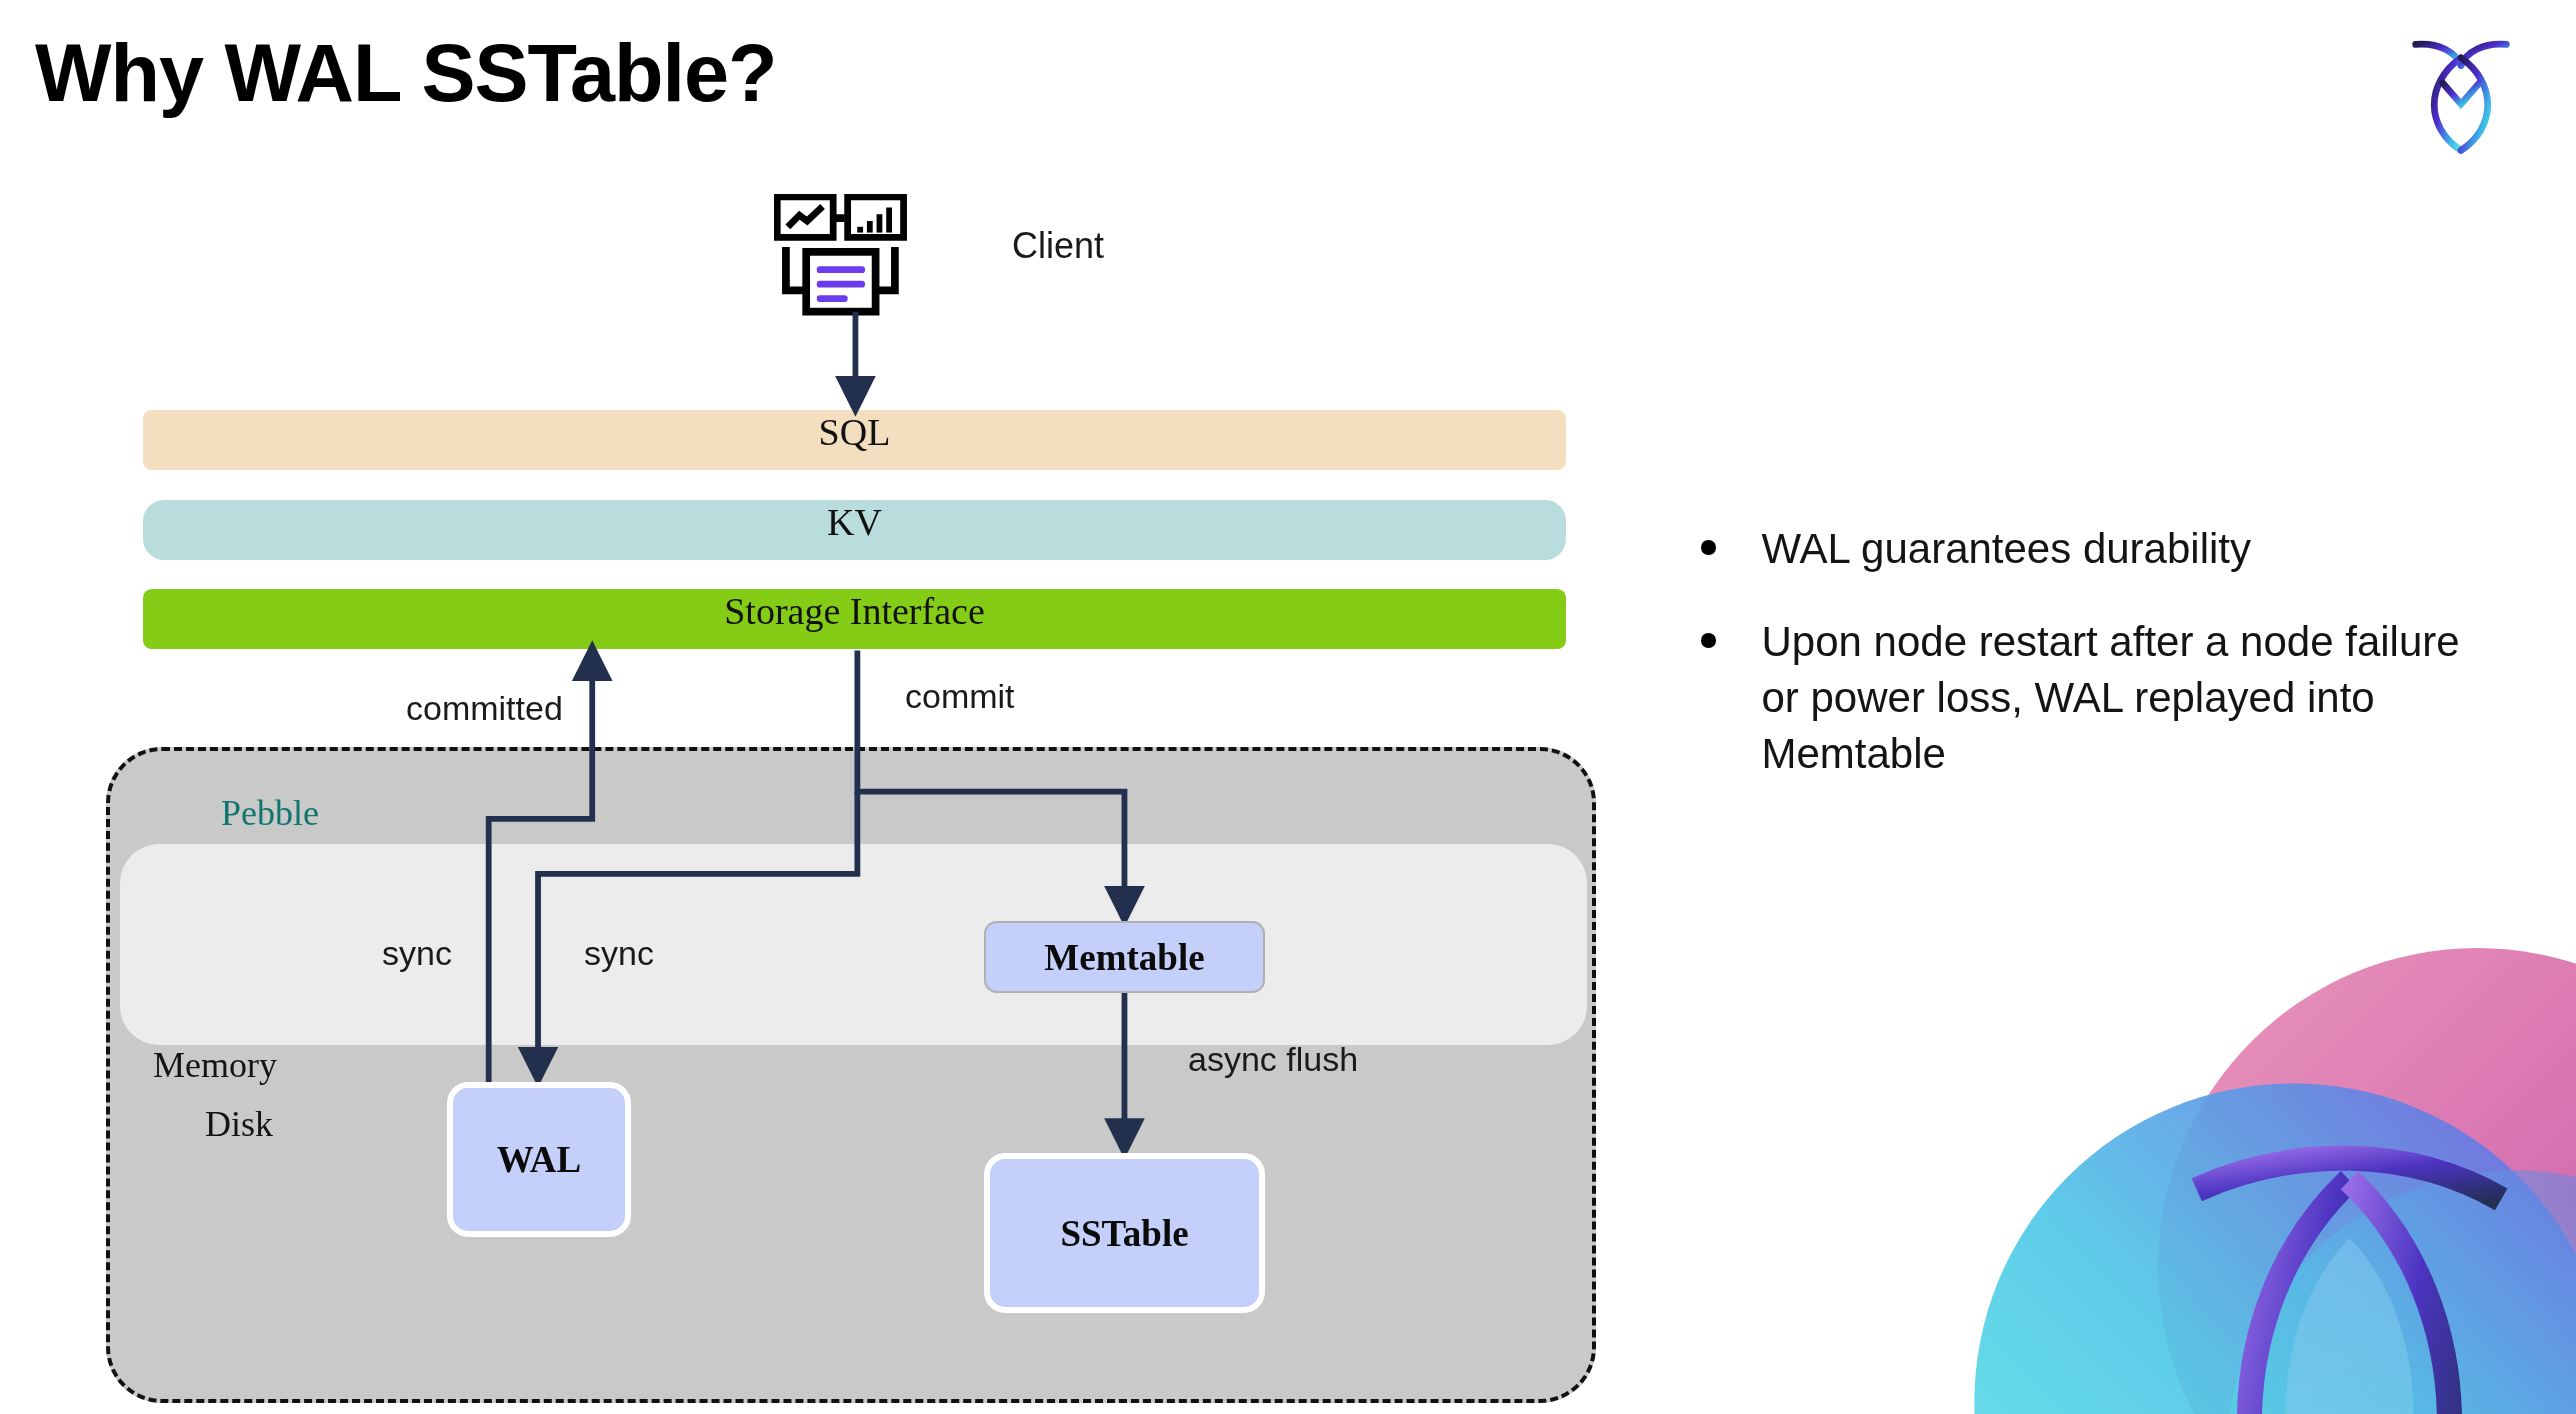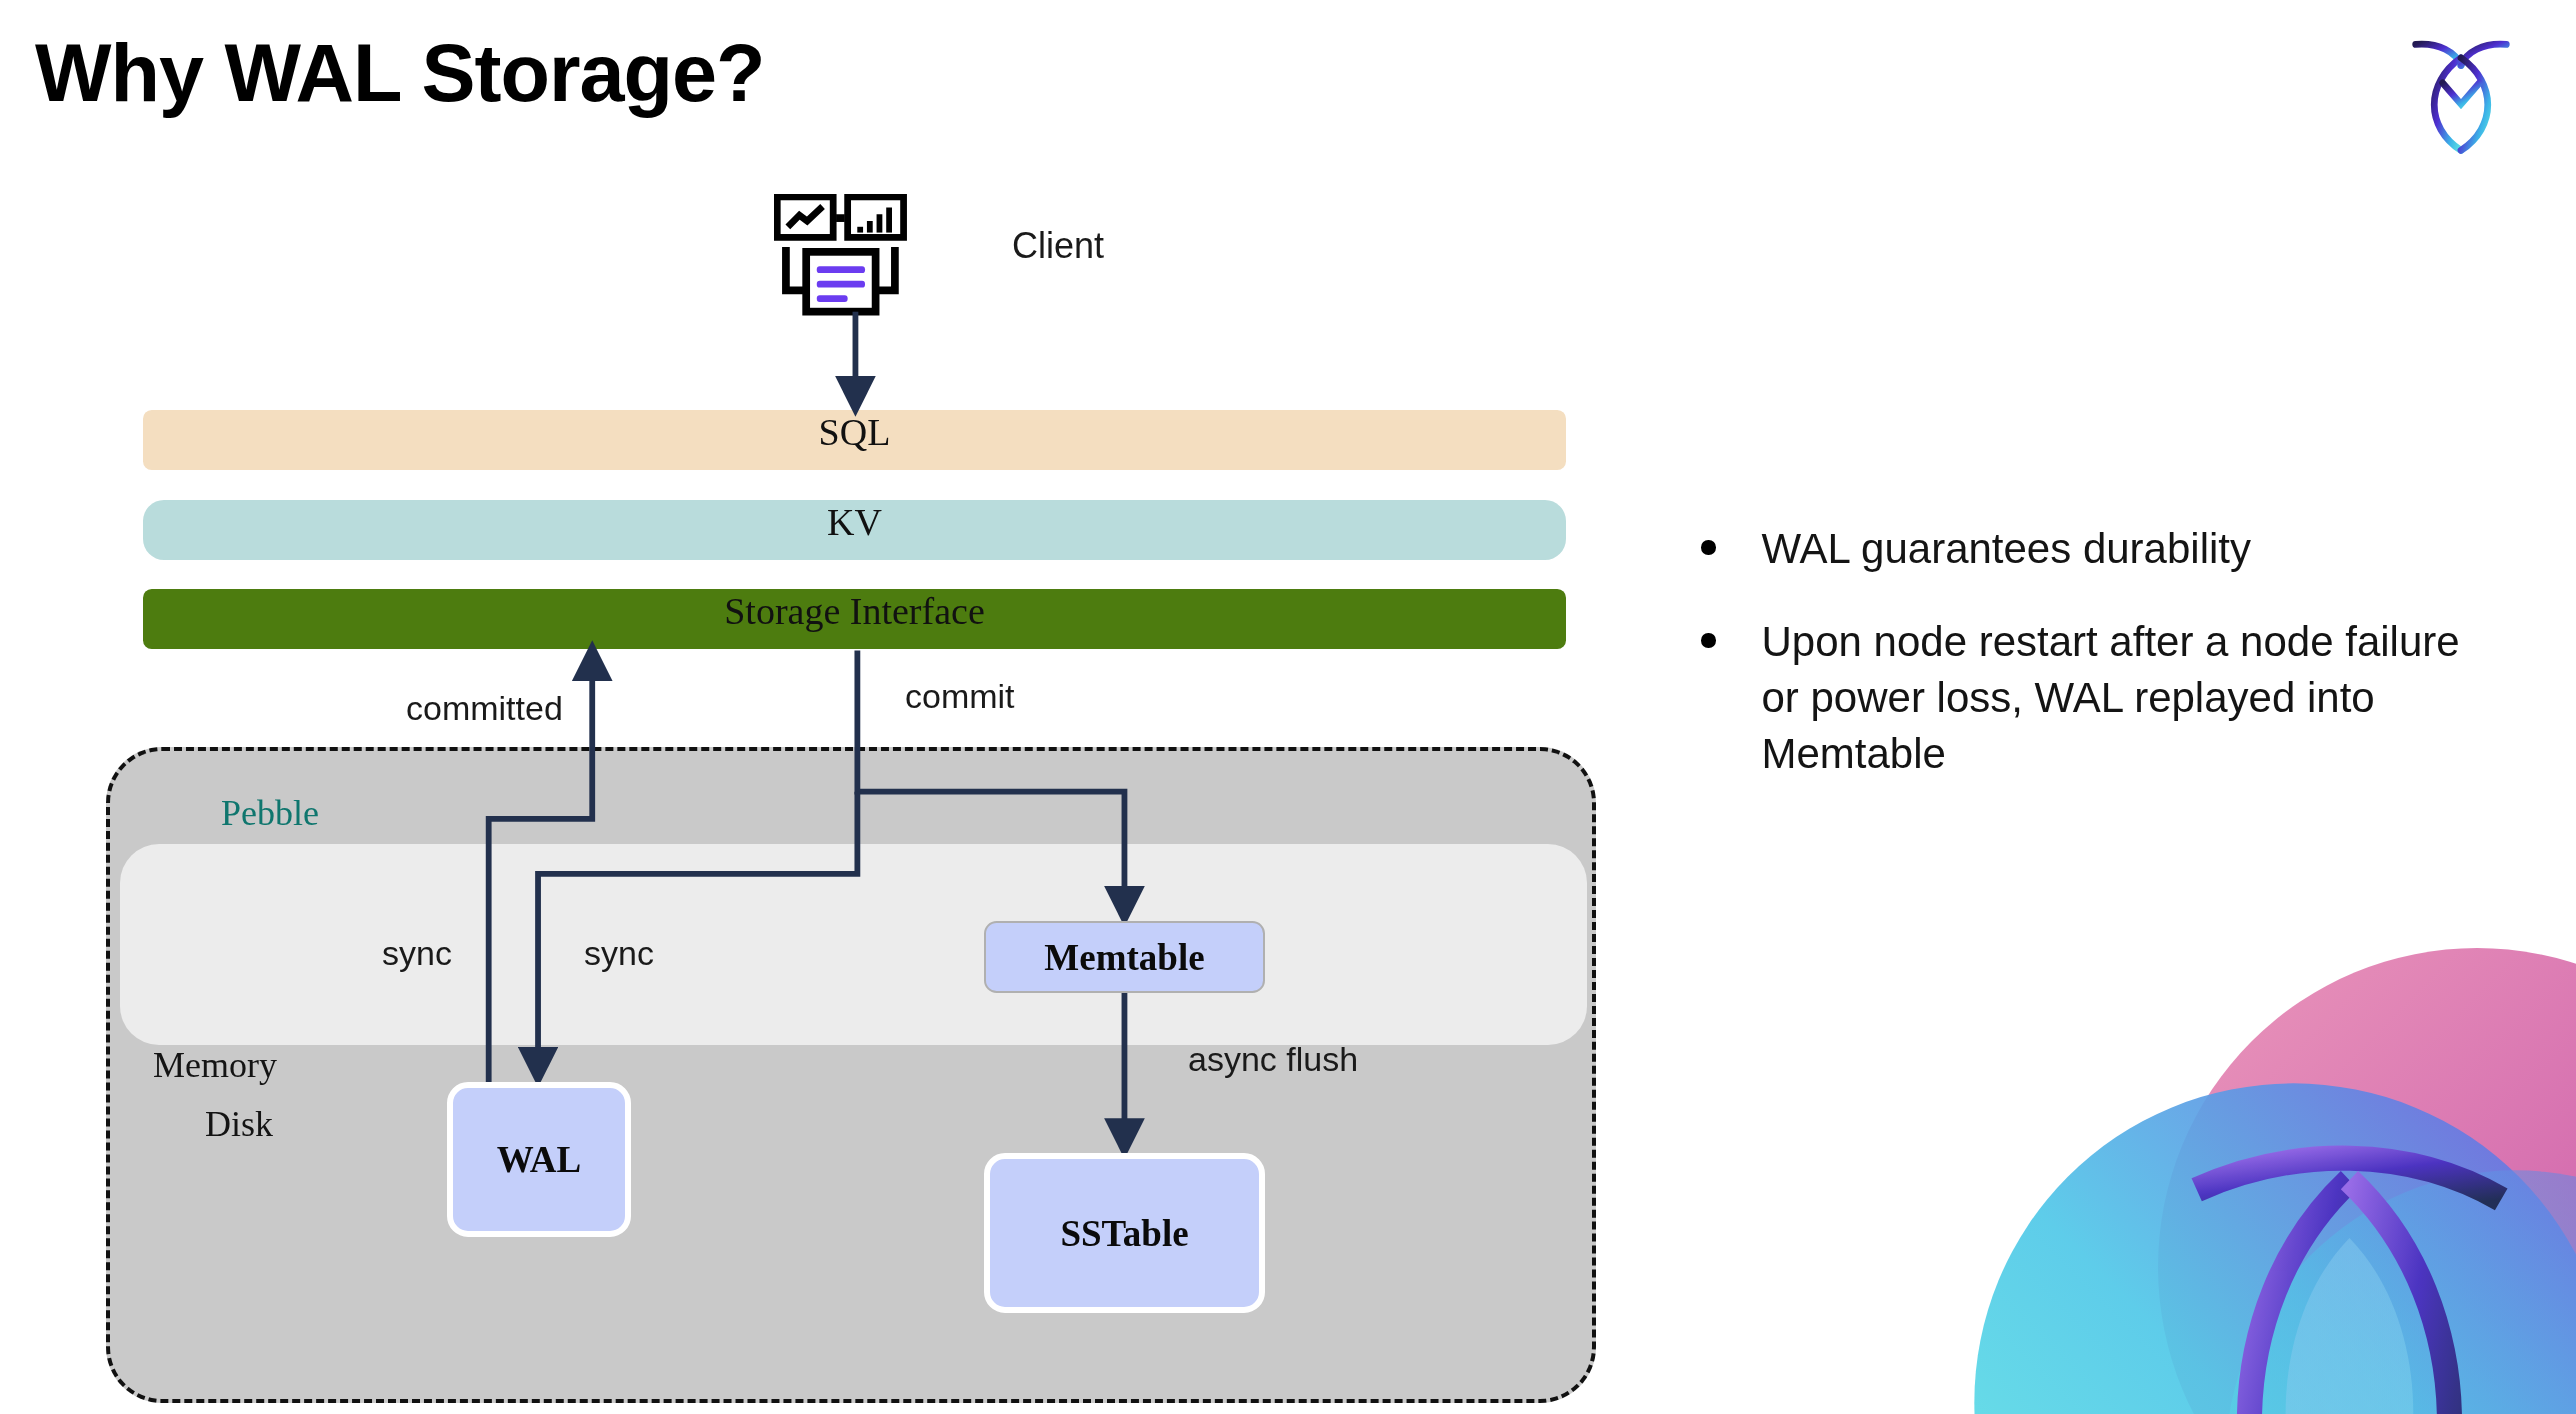--- a/index.html
+++ b/index.html
@@ -30,21 +30,21 @@
   }
 
   
   .bar{
     position:absolute;left:143px;width:1423px;height:60px;border-radius:8.7px;
     display:flex;justify-content:center;
     font-family:"Liberation Serif",serif;font-size:38px;color:#111111;
   }
   #bar-sql{top:410px;background:#f4dec0;}
   #bar-kv{top:500px;background:#b9dcdc;border-radius:21px;}
-  #bar-storage{top:589px;background:#4d7c0f;}
+  #bar-storage{top:589px;background:#84cc16;}
 
   
   #pebble{
     position:absolute;left:106px;top:747px;width:1490px;height:656px;
     background:#c9c9c9;border:4.8px dashed #111111;border-radius:56px;
     box-sizing:border-box;
   }
   #pebble-label{
     position:absolute;left:221px;top:792px;
     font-family:"Liberation Serif",serif;font-size:36px;color:#0f766e;
@@ -138,21 +138,21 @@
       <g opacity="0.95" fill="none" stroke="url(#gRing)" stroke-width="26">
         <path d="M 230 280 C 330 235 450 235 545 290"></path>
         <path d="M 388 270 C 250 400 250 640 388 780"></path>
         <path d="M 388 270 C 526 400 526 640 388 780"></path>
       </g>
       <path d="M 388 330 C 300 420 300 600 388 700 C 476 600 476 420 388 330 Z" fill="url(#gLeaf)" opacity="0.45"></path>
       <path d="M 388 470 L 388 790" stroke="url(#gRing)" stroke-width="24" fill="none"></path>
     </svg>
   </div>
 
-  <div id="title">Why WAL Storage?</div>
+  <div id="title">Why WAL SSTable?</div>
 
   <div id="logo">
     <svg width="126" height="135" viewBox="0 0 130 140" xmlns="http://www.w3.org/2000/svg">
       <defs>
         <linearGradient id="lg1" x1="0" y1="0" x2="1" y2="1">
           <stop offset="0%" stop-color="#231a52"></stop>
           <stop offset="40%" stop-color="#4e2fd0"></stop>
           <stop offset="75%" stop-color="#3bb3e8"></stop>
           <stop offset="100%" stop-color="#5fe6e0"></stop>
         </linearGradient>

